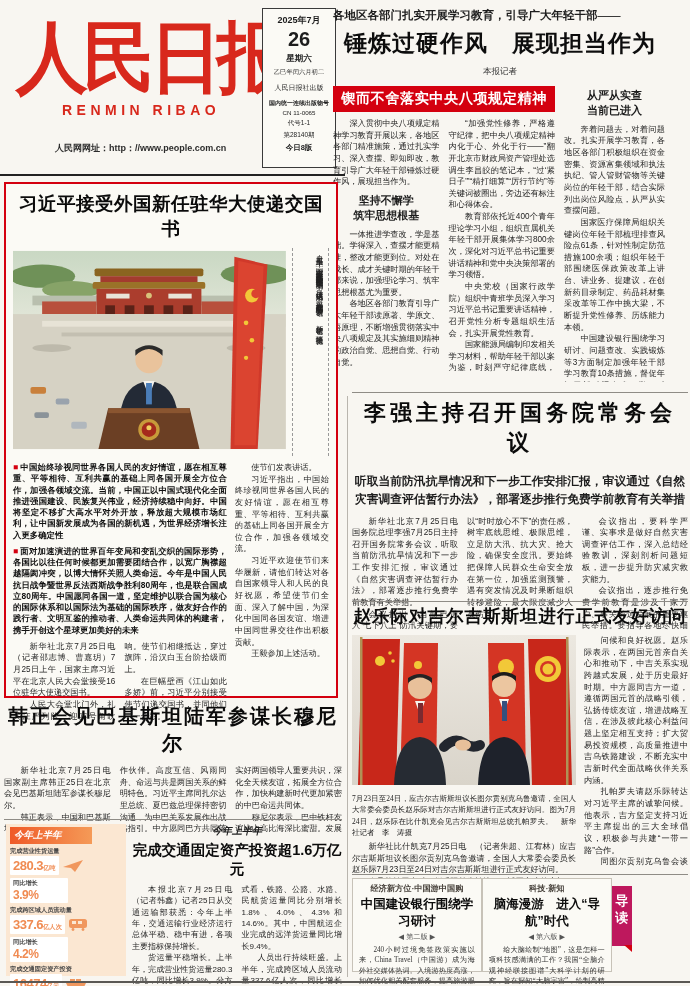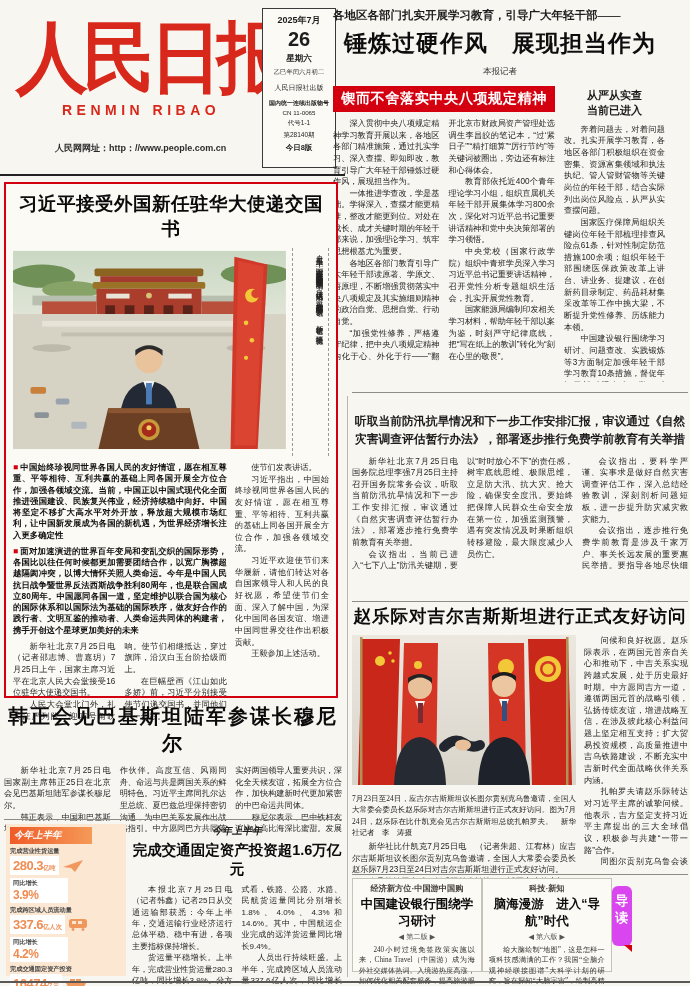--- a/index.html
+++ b/index.html
@@ -96,22 +96,22 @@
   .zl-body{margin-top:3px;height:40px;overflow:hidden;}
   .zl-right{width:104px;height:232px;}
   
   .teasers{left:352px;top:878px;width:280px;height:98px;display:flex;gap:0;}
   .teaser{width:151px;height:94px;border:1px solid #c7c2b8;background:#fbfaf5;box-sizing:border-box;padding:4px 6px;}
   .t-kicker{text-align:center;font-weight:bold;font-size:8.2px;color:#46403a;}
   .t-title{text-align:center;font-weight:900;font-size:12.5px;margin-top:2px;color:#0d0d0d;}
   .t-page{text-align:center;font-size:7.2px;color:#555;margin-top:2px;}
   .t-body{font-size:7.2px;line-height:1.45;text-align:justify;text-indent:2em;margin-top:3px;color:#333;
           height:44px;overflow:hidden;}
-  .daodu{width:24px;height:60px;background:#d946ef;color:#fff;font-weight:900;font-size:13px;
-         text-align:center;line-height:1.3;padding-top:7px;box-sizing:border-box;margin-top:8px;position:relative;border-radius:6px;}
+  .daodu{width:24px;height:60px;background:#be185d;color:#fff;font-weight:900;font-size:13px;
+         text-align:center;line-height:1.3;padding-top:7px;box-sizing:border-box;margin-top:8px;position:relative;}
   .daodu:after{content:"";position:absolute;right:0;bottom:-6px;border-top:7px solid #d4000f;
                border-left:8px solid transparent;}
   .bottom-rule{left:0;top:981px;width:690px;height:2px;background:#5a5854;}
 </style>
 </head>
 <body>
 
 <div class="page">
 
   <div class="abs" style="left:0;top:0;width:345px;height:178px;">
@@ -135,20 +135,24 @@
 
   <div class="abs lead">
     <div class="lead-kicker serif">各地区各部门扎实开展学习教育，引导广大年轻干部——</div>
     <div class="lead-headline">锤炼过硬作风　展现担当作为</div>
     <div class="lead-byline serif">本报记者</div>
     <div class="lead-body">
       <div class="lead-left">
         <div class="redbox">锲而不舍落实中央八项规定精神</div>
         <div class="cols-2 body-txt clip">
           <p>深入贯彻中央八项规定精神学习教育开展以来，各地区各部门精准施策，通过扎实学习、深入查摆、即知即改，教育引导广大年轻干部锤炼过硬作风，展现担当作为。</p>
+          <div class="subhead">
+            <div>坚持不懈学</div>
+            <div>筑牢思想根基</div>
+          </div>
           <p>一体推进学查改，学是基础。学得深入，查摆才能更精准，整改才能更到位。对处在成长、成才关键时期的年轻干部来说，加强理论学习、筑牢思想根基尤为重要。</p>
           <p>各地区各部门教育引导广大年轻干部读原著、学原文、悟原理，不断增强贯彻落实中央八项规定及其实施细则精神的政治自觉、思想自觉、行动自觉。</p>
           <p>“加强党性修养，严格遵守纪律，把中央八项规定精神内化于心、外化于行——”翻开北京市财政局资产管理处选调生李昌皎的笔记本，“过‘紧日子’”“精打细算”“厉行节约”等关键词被圈出，旁边还有标注和心得体会。</p>
           <p>教育部依托近400个青年理论学习小组，组织直属机关年轻干部开展集体学习800余次，深化对习近平总书记重要讲话精神和党中央决策部署的学习领悟。</p>
           <p>中央党校（国家行政学院）组织中青班学员深入学习习近平总书记重要讲话精神，召开党性分析专题组织生活会，扎实开展党性教育。</p>
           <p>国家能源局编制印发相关学习材料，帮助年轻干部以案为鉴，时刻严守纪律底线，把“写在纸上的教训”转化为“刻在心里的敬畏”。</p>
 
         </div>
       </div>
       <div class="lead-right body-txt clip">
@@ -299,20 +303,21 @@
     <div class="tr-headline">完成交通固定资产投资超1.6万亿元</div>
     <div class="cols-2 body-txt clip">
       <p>本报北京7月25日电　（记者韩鑫）记者25日从交通运输部获悉：今年上半年，交通运输行业经济运行总体平稳、稳中有进，各项主要指标保持增长。</p>
       <p>货运量平稳增长。上半年，完成营业性货运量280.3亿吨，同比增长3.9%。分方式看，铁路、公路、水路、民航货运量同比分别增长1.8%、4.0%、4.3%和14.6%。其中，中国航运企业完成的远洋货运量同比增长9.4%。</p>
       <p>人员出行持续旺盛。上半年，完成跨区域人员流动量337.6亿人次，同比增长4.2%。其中，民航国际航线客运量同比增长28.3%。</p>
 
     </div>
   </div>
 
   <div class="abs lq">
+    <div class="lq-headline serif">李强主持召开国务院常务会议</div>
     <div class="lq-sub">
       <div>听取当前防汛抗旱情况和下一步工作安排汇报，审议通过《自然</div>
       <div>灾害调查评估暂行办法》，部署逐步推行免费学前教育有关举措</div>
     </div>
     <div class="cols-3 body-txt clip">
       <p>新华社北京7月25日电　国务院总理李强7月25日主持召开国务院常务会议，听取当前防汛抗旱情况和下一步工作安排汇报，审议通过《自然灾害调查评估暂行办法》，部署逐步推行免费学前教育有关举措。</p>
       <p>会议指出，当前已进入“七下八上”防汛关键期，要以“时时放心不下”的责任感，树牢底线思维、极限思维，立足防大汛、抗大灾、抢大险，确保安全度汛。要始终把保障人民群众生命安全放在第一位，加强监测预警，遇有突发情况及时果断组织转移避险，最大限度减少人员伤亡。</p>
       <p>会议指出，要科学严谨、实事求是做好自然灾害调查评估工作，深入总结经验教训，深刻剖析问题短板，进一步提升防灾减灾救灾能力。</p>
       <p>会议指出，逐步推行免费学前教育是涉及千家万户、事关长远发展的重要惠民举措。要指导各地尽快细化工作方案，按照分担比例安排好补助资金，确保按时足额拨付。要加强学前教育监督管理，严格落实监管责任，规范办园行为，切实守护好在园儿童身心健康。</p>
 

